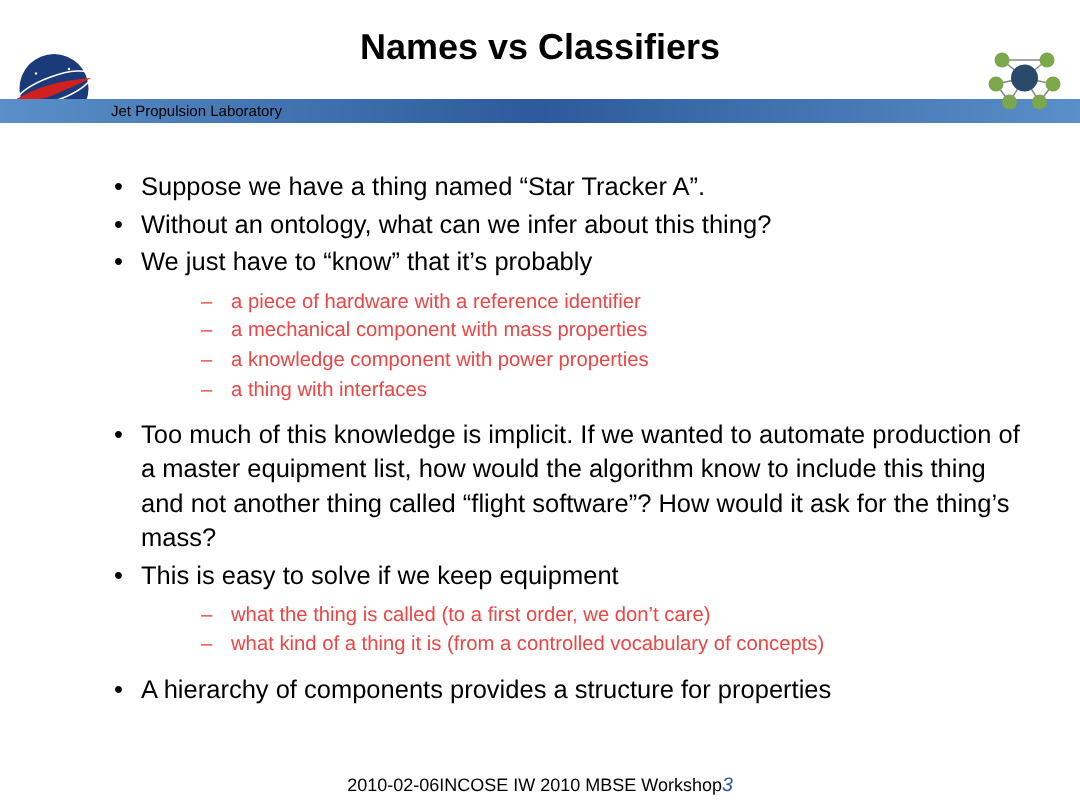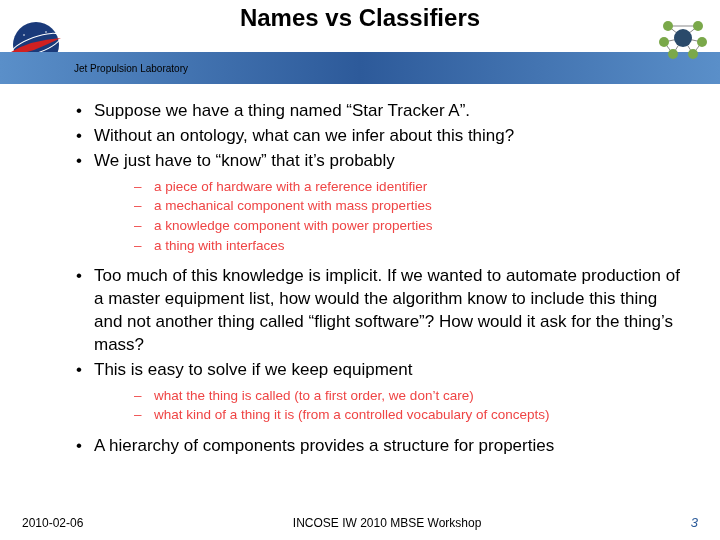--- a/index.html
+++ b/index.html
@@ -9,42 +9,42 @@
     font-family: Arial, Helvetica, sans-serif;
     background: #fff;
     position: relative;
     overflow: hidden;
   }
   .title {
     text-align: center;
     font-size: 24px;
     font-weight: bold;
     color: #000;
-    padding-top: 4px;
+    padding-top: 18px;
   }
   .header-bar {
     display: flex;
     align-items: center;
     margin-top: 6px;
     position: relative;
     height: 44px;
   }
   .nasa-logo {
     position: absolute;
     left: 6px;
     top: -18px;
     width: 60px;
     height: 50px;
   }
   .header-stripe {
     position: absolute;
     left: 0;
     right: 0;
     top: 14px;
-    height: 32px;
+    height: 16px;
     background: linear-gradient(to right, #5a8fc9 0%, #2d5a9a 50%, #5a8fc9 100%);
     display: flex;
     align-items: center;
     justify-content: space-between;
     padding: 0 10px 0 74px;
     z-index: 1;
   }
   .header-stripe span {
     font-size: 10px;
     color: #000;
@@ -89,21 +89,21 @@
     position: absolute;
     left: 40px;
     top: 0;
   }
   .footer {
     position: absolute;
     bottom: 10px;
     left: 0;
     right: 0;
     display: flex;
-    justify-content: space-between;
+    justify-content: center;
     align-items: center;
     padding: 0 22px;
     font-size: 12px;
     color: #000;
   }
   .footer .page { color: #2a5a9a; font-size: 13px; font-style: italic; }
 </style>
 </head>
 <body>
 

